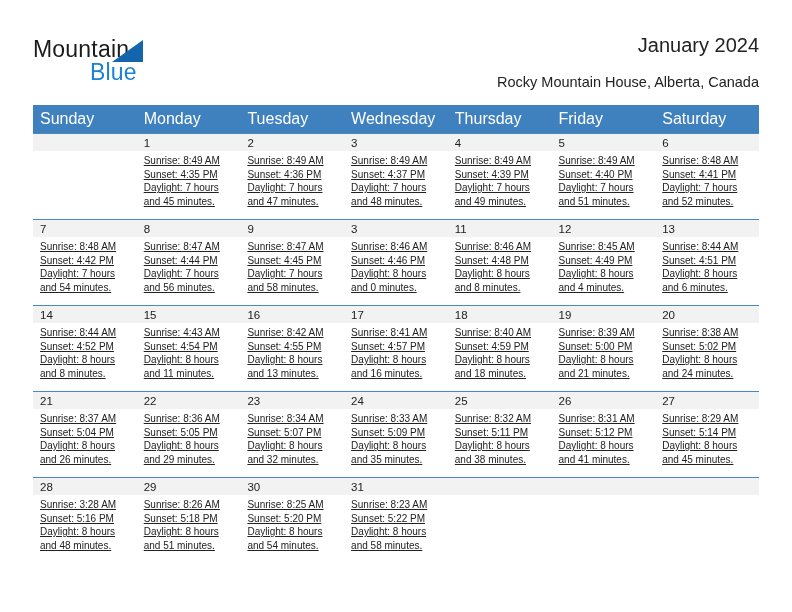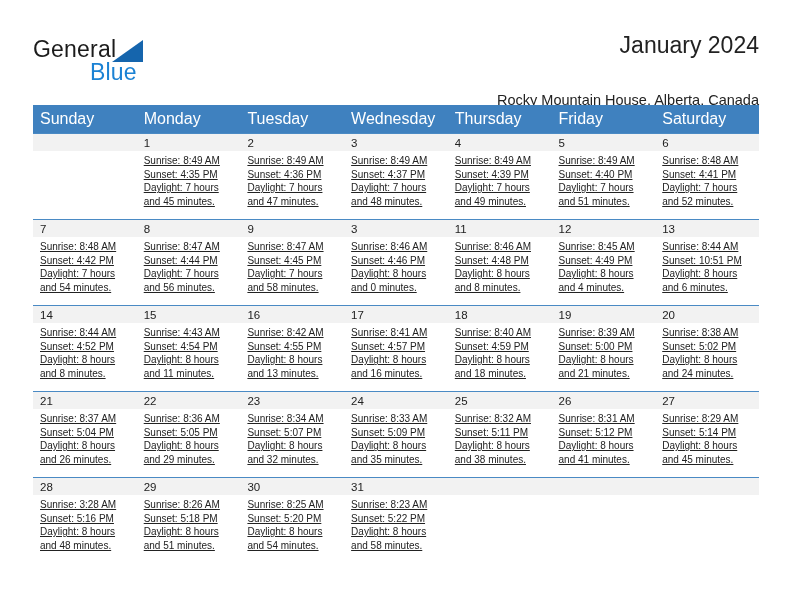--- a/index.html
+++ b/index.html
@@ -63,30 +63,30 @@
     color: #1b82d4;
     line-height: 26px;
   }
   .title-block {
     position: absolute;
     right: 0;
     top: 0;
     text-align: right;
   }
   .cal-title {
-    font-size: 23px;
+    font-size: 20px;
     color: #222222;
     line-height: 34px;
     white-space: nowrap;
   }
   .cal-subtitle {
     font-size: 14.5px;
     color: #222222;
     line-height: 22px;
-    margin-top: 27px;
+    margin-top: 9px;
     white-space: nowrap;
   }
 
   
   .calendar {
     position: absolute;
     left: 33px;
     top: 105px;
     width: 726px;
     border-collapse: collapse;
@@ -140,21 +140,21 @@
   }
 </style>
 </head>
 <body>
 
 <div class="page">
 
   <div class="header">
 
     <div class="brand">
-      <span class="brand-general">General</span>
+      <span class="brand-general">Mountain</span>
       <span class="brand-triangle"></span>
       <span class="brand-blue">Blue</span>
     </div>
 
     <div class="title-block">
       <div class="cal-title">January 2024</div>
       <div class="cal-subtitle">Rocky Mountain House, Alberta, Canada</div>
     </div>
 
   </div>
@@ -344,21 +344,21 @@
               </div>
             </div>
           </td>
           <td>
             <div class="cell">
               <div class="daynum-row">
                 <div class="daynum">13</div>
               </div>
               <div class="details">
                 <div>Sunrise: 8:44 AM</div>
-                <div>Sunset: 10:51 PM</div>
+                <div>Sunset: 4:51 PM</div>
                 <div>Daylight: 8 hours</div>
                 <div>and 6 minutes.</div>
               </div>
             </div>
           </td>
         </tr>
         <tr>
           <td>
             <div class="cell">
               <div class="daynum-row">

